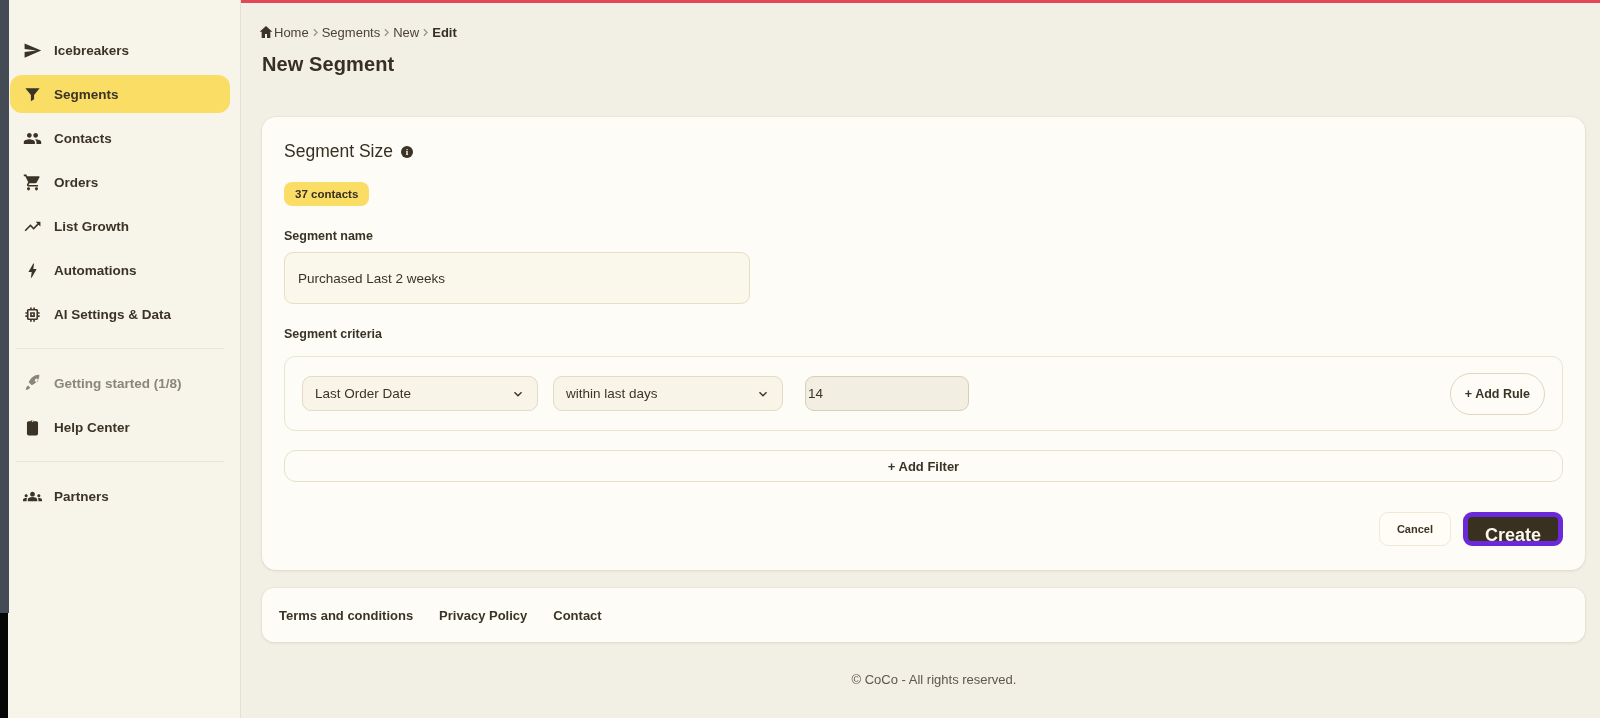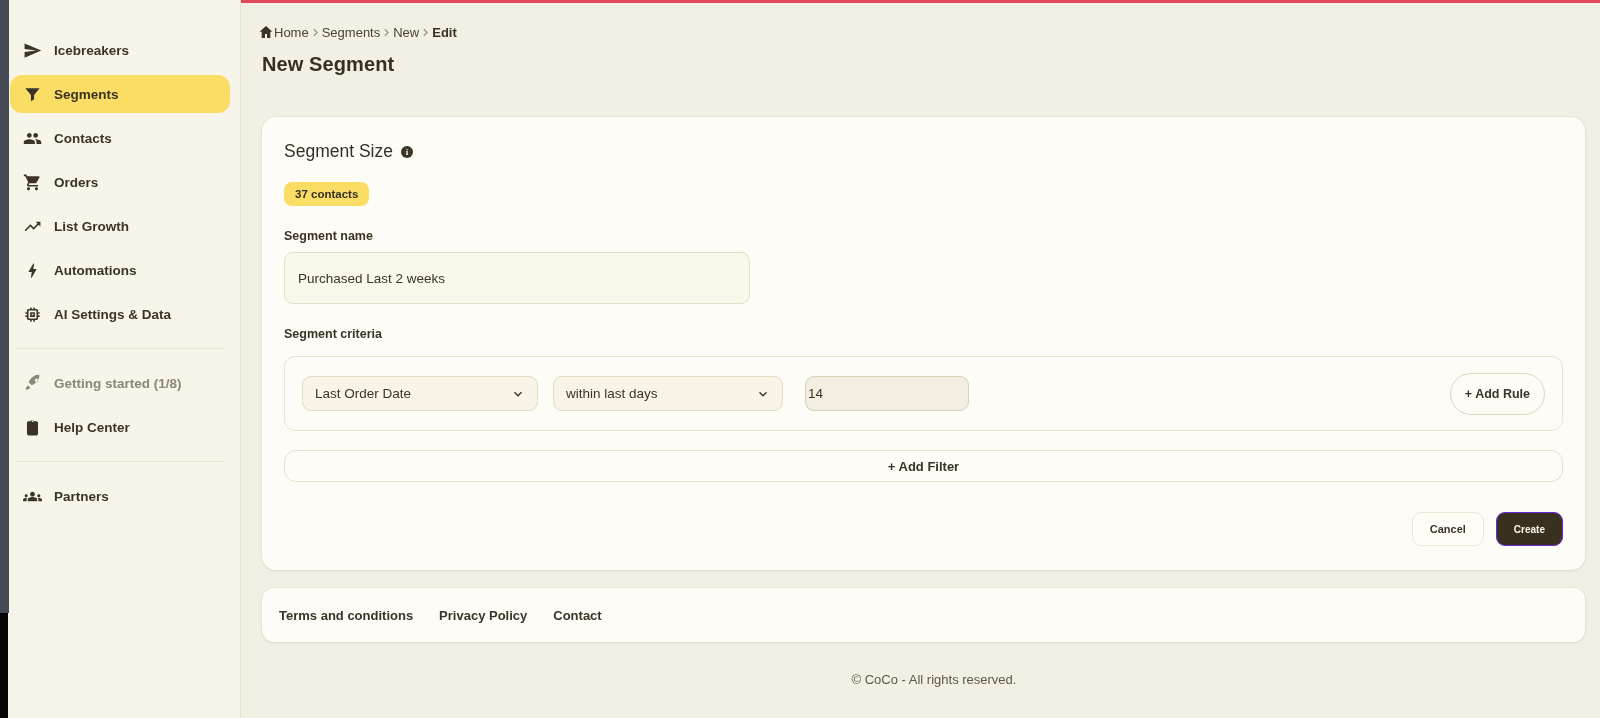--- a/index.html
+++ b/index.html
@@ -51,21 +51,21 @@
   .sel-field { width:236px; margin-right:15px; }
   .sel-op { width:230px; margin-right:22px; }
   .num-input { width:164px; height:35px; background:#f2eee1; border:1px solid #d9cfb4; border-radius:9px; padding:0 2px; font-size:13.5px; color:#3b3426; font-family:inherit; outline:none; }
   .spacer { flex:1; }
   .add-rule-btn { height:42px; padding:0 14px; border:1px solid #e0d7bd; border-radius:999px; background:transparent; font-size:12.5px; font-weight:600; color:#3b3426; font-family:inherit; cursor:pointer; white-space:nowrap; }
 
   .add-filter-btn { margin-top:19px; width:100%; height:32px; border:1px solid #e8e0c9; border-radius:12px; background:transparent; font-size:13px; font-weight:600; color:#3b3426; font-family:inherit; cursor:pointer; }
 
   .actions-row { margin-top:30px; display:flex; justify-content:flex-end; gap:12px; }
   .btn-cancel { height:34px; padding:0 17px; background:#fffdf6; border:1px solid #f0e9d6; border-radius:9px; font-size:11px; font-weight:600; color:#3b3426; font-family:inherit; cursor:pointer; }
-  .btn-create { height:34px; padding:8px 17px; background:#39311f; border:1px solid #6d28d9; border-radius:9px; font-size:10px; font-weight:700; color:#fbf7ec; font-family:inherit; cursor:pointer; }
+  .btn-create { height:34px; padding:8px 17px; background:#39311f; border:5px solid #6d28d9; border-radius:9px; font-size:18px; font-weight:700; color:#fbf7ec; font-family:inherit; cursor:pointer; }
 
   .footer-card { margin-top:18px; width:1323px; height:54px; background:#fdfcf7; border-radius:12px; box-shadow:0 1px 3px rgba(70,58,25,.10), 0 0 0 1px rgba(70,58,25,.03); display:flex; align-items:center; padding:0 17px; gap:26px; }
   .footer-link { font-size:13px; font-weight:600; color:#3b3426; cursor:pointer; }
 
   .copyright { margin-top:30px; text-align:center; width:1344px; font-size:13px; color:#5f5748; }
 </style>
 </head>
 <body>
 
 <div class="edge-strip-slate"></div>

